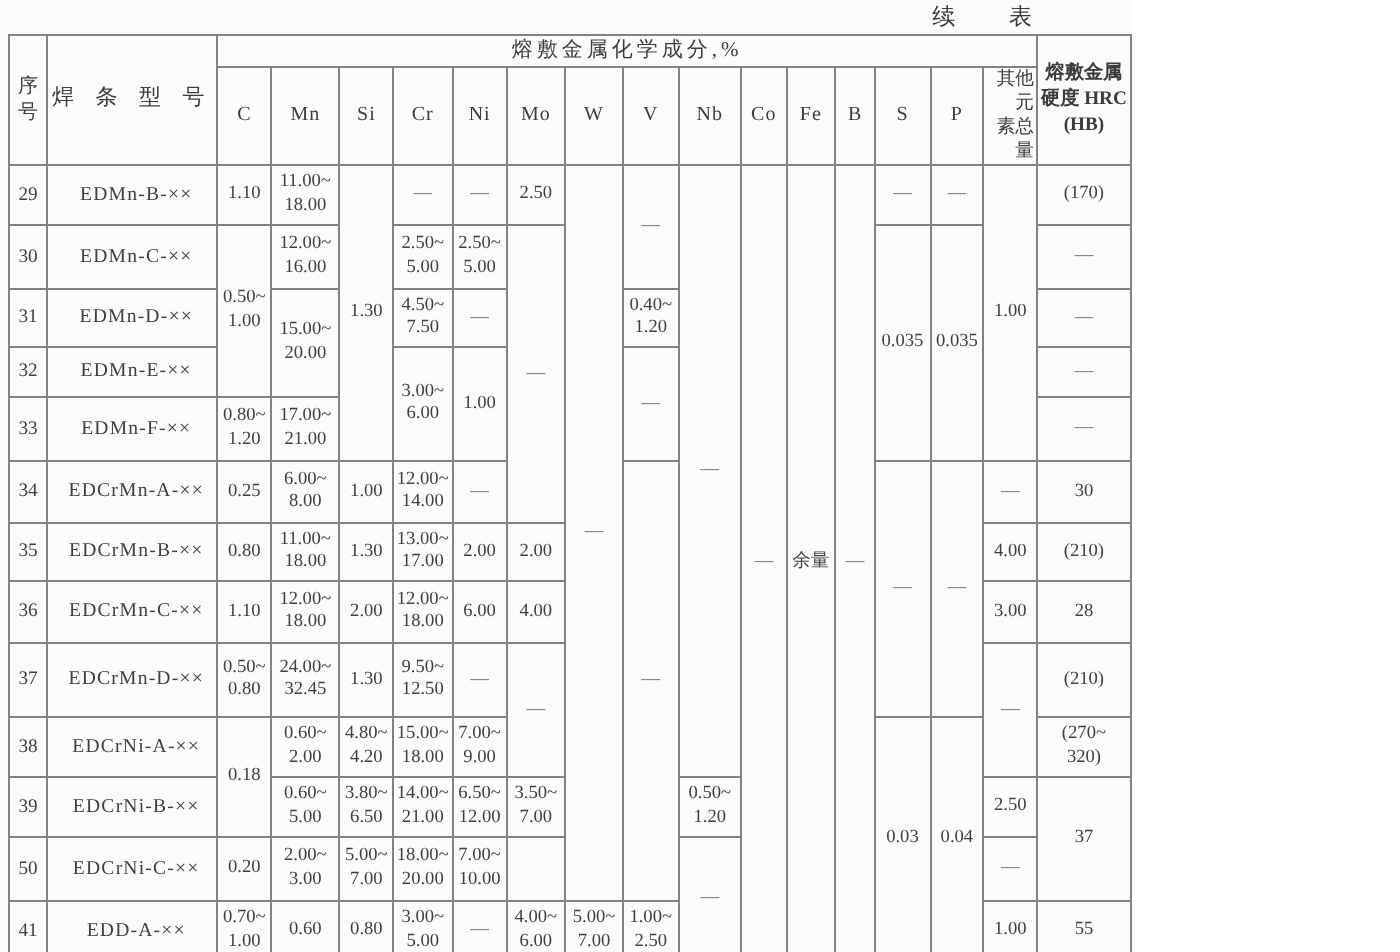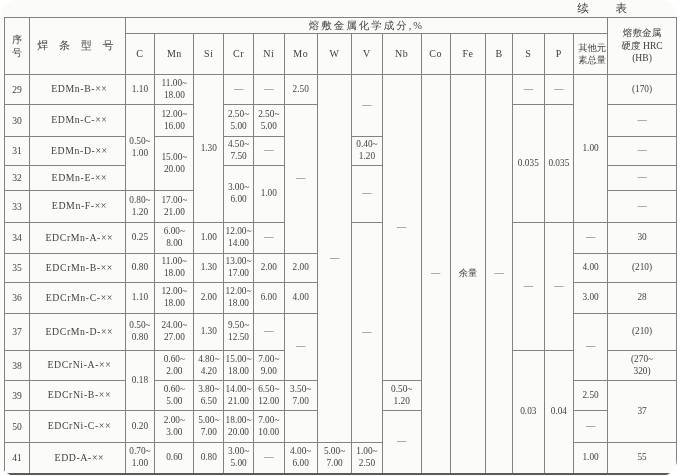--- a/index.html
+++ b/index.html
@@ -1,30 +1,30 @@
 <!DOCTYPE html>
 <html><head>
 <meta charset="utf-8">
 <style>
   html,body{margin:0;padding:0;}
   body{background:#ffffff;}
-  #page{position:relative;width:677px;height:476px;background:#fbfbf9;overflow:hidden;
-        font-family:"Liberation Serif","DejaVu Serif",serif;color:#3f3f3f;border-radius:16px;}
+  #page{position:relative;width:566px;height:476px;background:#fbfbf9;overflow:hidden;
+        font-family:"Liberation Serif","DejaVu Serif",serif;color:#3f3f3f;}
   #continued{position:absolute;top:1px;right:38px;font-size:11.5px;letter-spacing:12px;
              color:#3a3a3a;white-space:nowrap;}
   table{position:absolute;left:4px;top:17px;border-collapse:collapse;table-layout:fixed;
         border-top:1.5px solid #6d6d6d;border-bottom:2.2px solid #5a5a5a;}
   th,td{border:1px solid #828282;padding:0 1px;text-align:center;vertical-align:middle;
         font-size:9.3px;font-weight:normal;line-height:1.25;white-space:pre-line;
         overflow:hidden;}
   th{font-size:10px;color:#3c3c3c;}
   th.banner{letter-spacing:2px;font-size:10.5px;}
   th.elem{font-size:10px;letter-spacing:0.5px;}
   th.other{font-size:9.3px;line-height:1.3;text-align:right;}
-  th.hard{font-size:9.6px;line-height:1.35;}
+  th.hard{font-size:9.6px;line-height:1.35;font-weight:bold;}
   th.seq{font-size:10px;line-height:1.3;}
   th.model-h{letter-spacing:4px;font-size:11px;}
   td.row-num{font-size:9.6px;}
   td.model{text-align:center;padding-left:5px;font-size:9.8px;letter-spacing:0.6px;
            white-space:nowrap;}
   td.dash{color:#6b6b6b;}
 </style>
 </head>
 <body>
 
@@ -191,21 +191,21 @@
           <td>4.00</td>
           <td>3.00</td>
           <td>28</td>
         </tr>
         <tr style="height: 37px;">
           <td class="row-num">37</td>
           <td class="model">EDCrMn-D-××</td>
           <td>0.50~
 0.80</td>
           <td>24.00~
-27.00</td>
+32.45</td>
           <td>1.30</td>
           <td>9.50~
 12.50</td>
           <td class="dash">—</td>
           <td rowspan="2" class="dash">—</td>
           <td rowspan="2" class="dash">—</td>
           <td>(210)</td>
         </tr>
         <tr style="height: 30px;">
           <td class="row-num">38</td>

